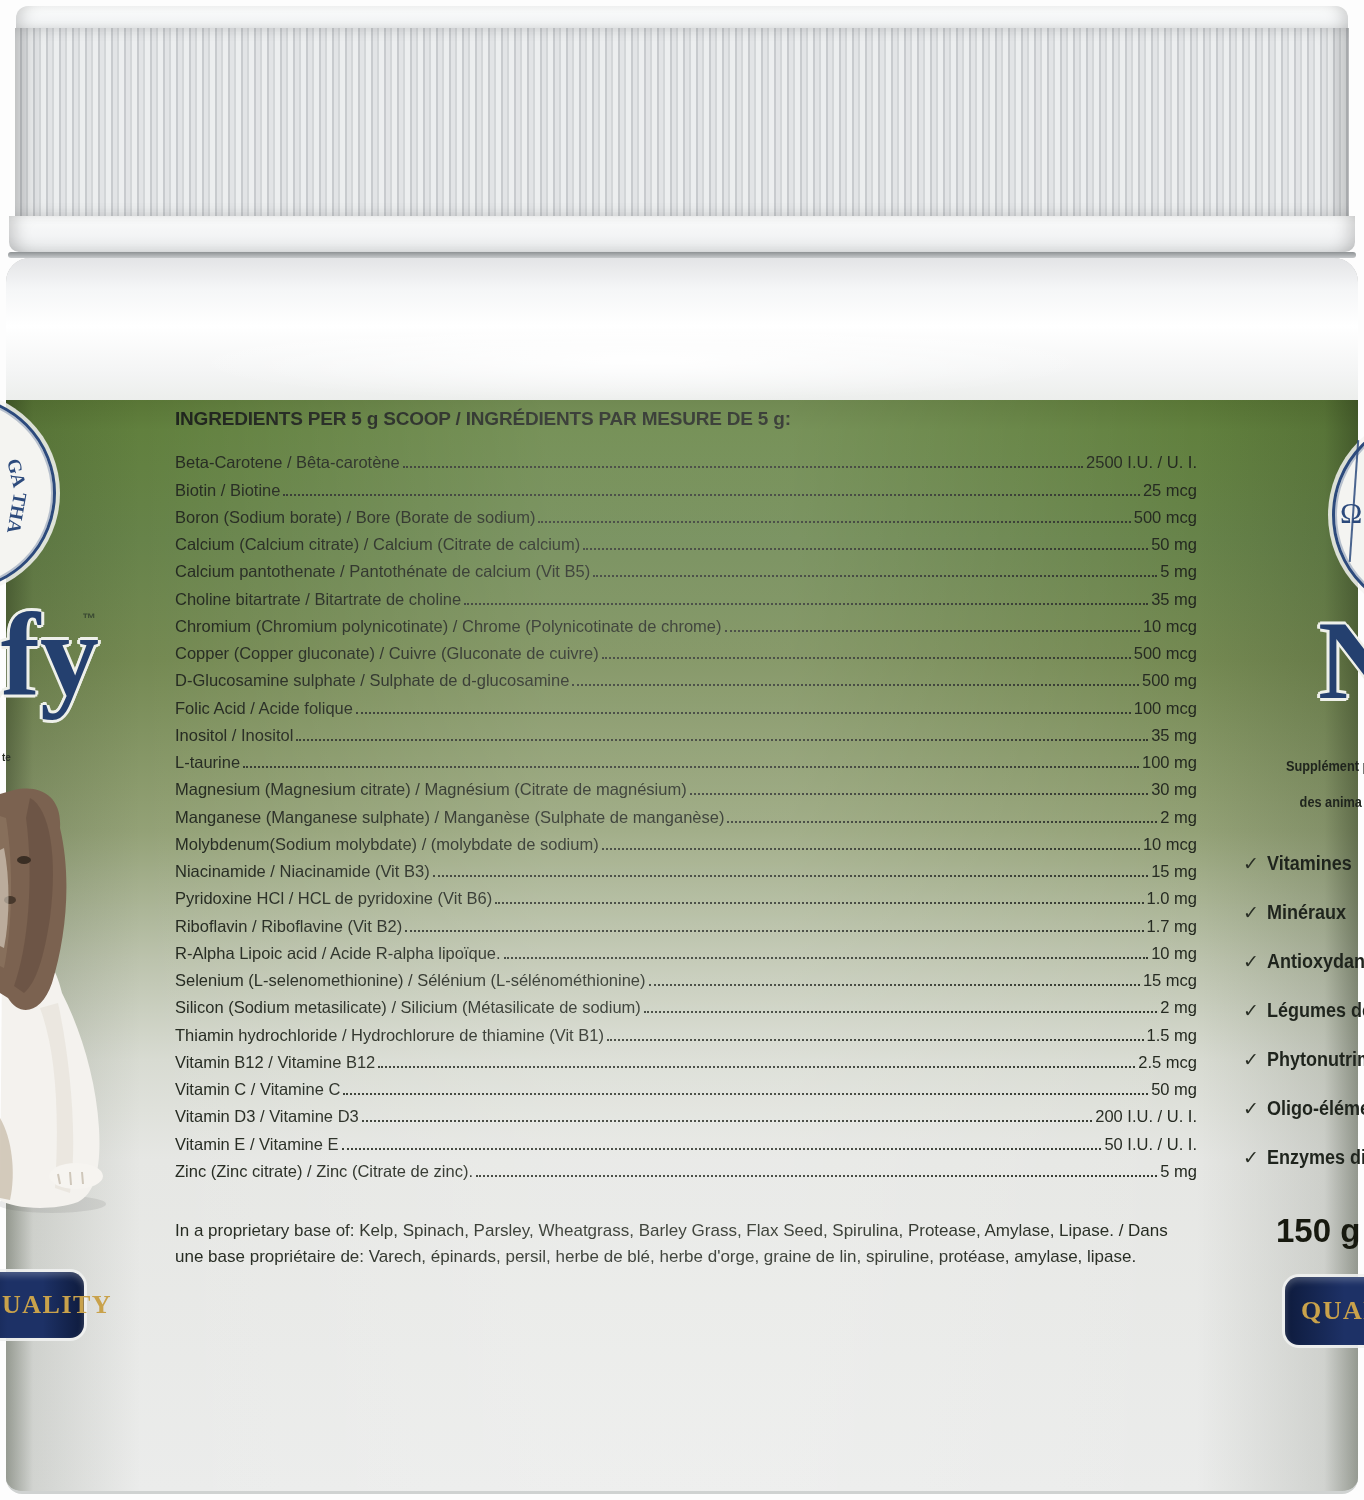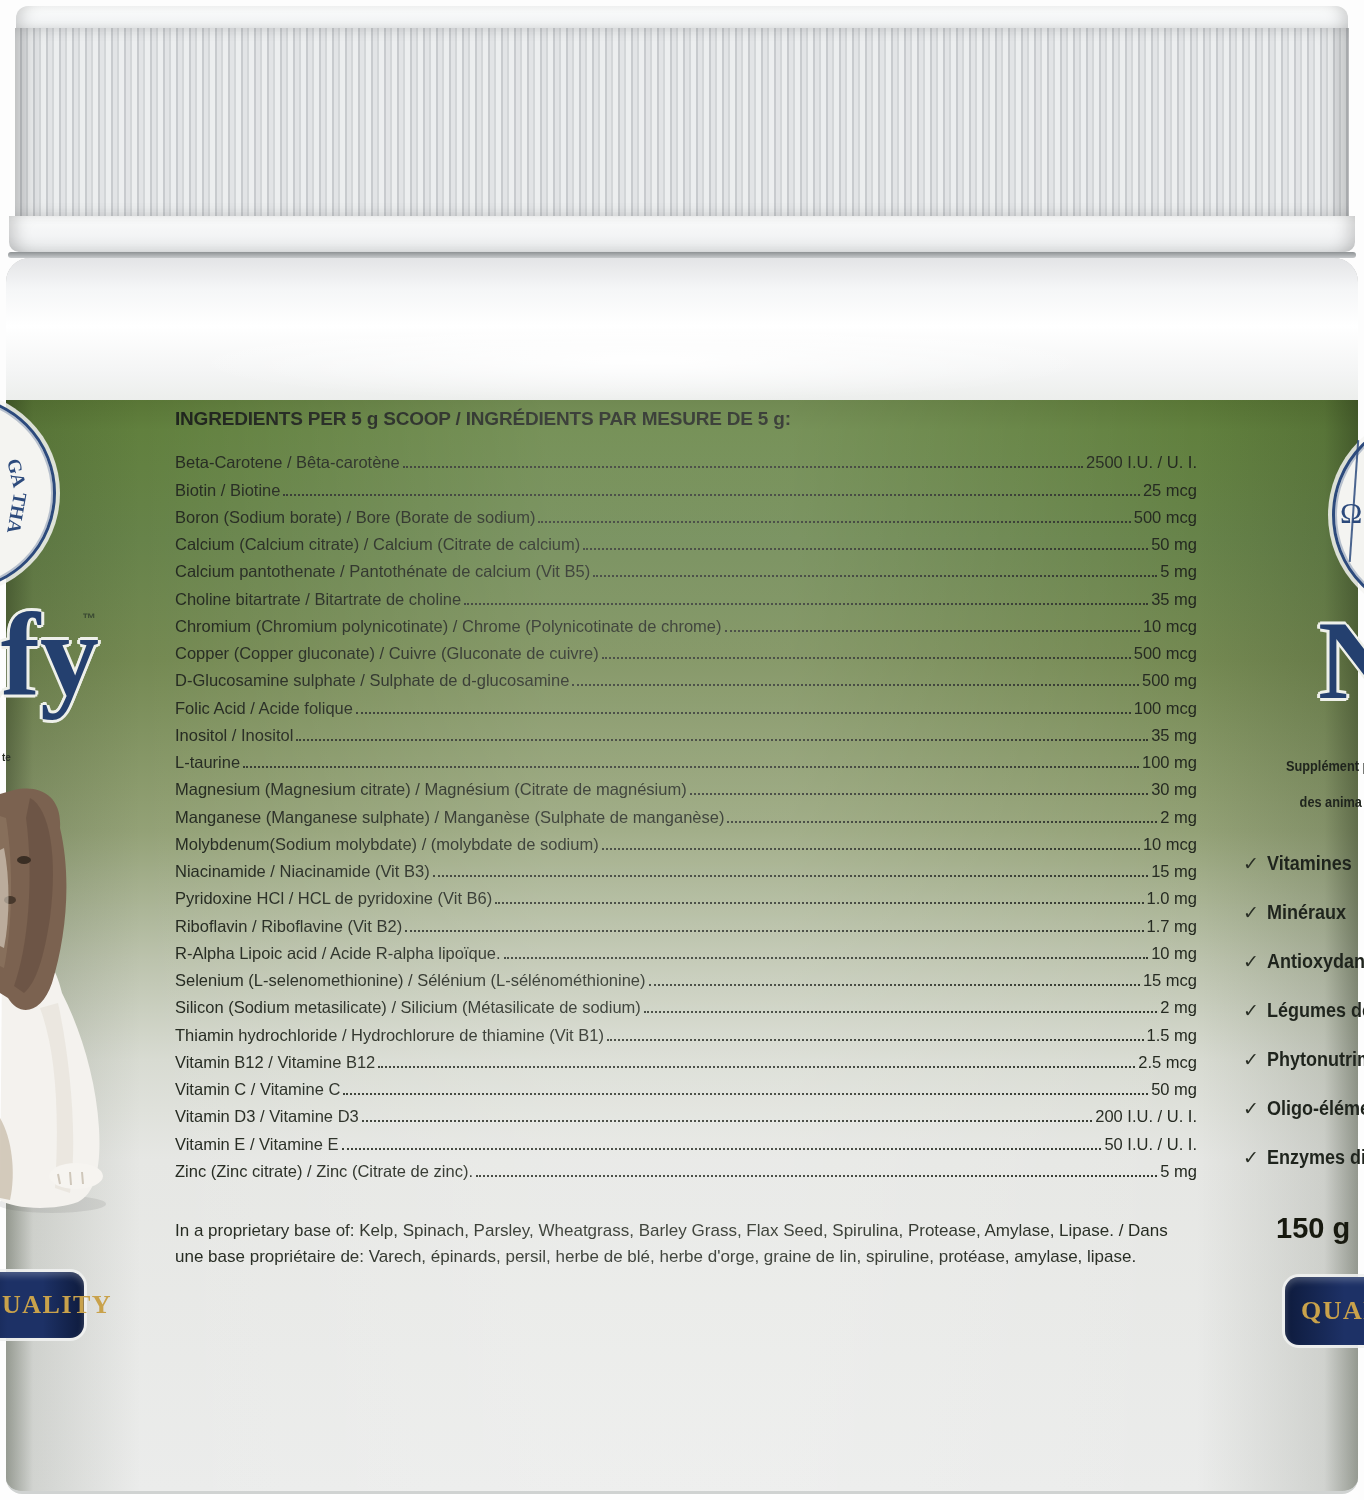--- a/index.html
+++ b/index.html
@@ -83,21 +83,21 @@
   .subtitle{position:absolute;left:1286px;top:748px;z-index:4;color:#1f241d;
     font-size:15px;font-weight:bold;line-height:36px;transform:scaleX(.85);
     transform-origin:left top;white-space:nowrap;}
   .subtitle .line2{display:block;margin-left:16px;}
   .checklist{position:absolute;left:1243px;top:852px;z-index:4;display:flex;
     flex-direction:column;gap:27px;}
   .check-item{display:flex;align-items:baseline;height:22px;white-space:nowrap;}
   .check-glyph{font-size:19px;color:#2a2f26;margin-right:8px;font-weight:400;}
   .check-label{font-size:20px;font-weight:bold;color:#1f241d;transform:scaleX(.9);
     transform-origin:left;}
-  .weight{position:absolute;left:1276px;top:1212px;z-index:4;font-size:29px;
+  .weight{position:absolute;left:1276px;top:1212px;z-index:4;font-size:33px;
     font-weight:bold;color:#17190f;}
   .omega-glyph{position:absolute;left:1340px;top:496px;z-index:4;font-size:30px;
     color:#2c4a7c;font-family:"Liberation Serif",serif;}
   .omega-stem{position:absolute;left:1353px;top:440px;width:2px;height:122px;
     background:#2c4a7c;opacity:.85;transform:rotate(4deg);z-index:4;}
 </style>
 </head>
 <body>
 
 <div class="scene">

